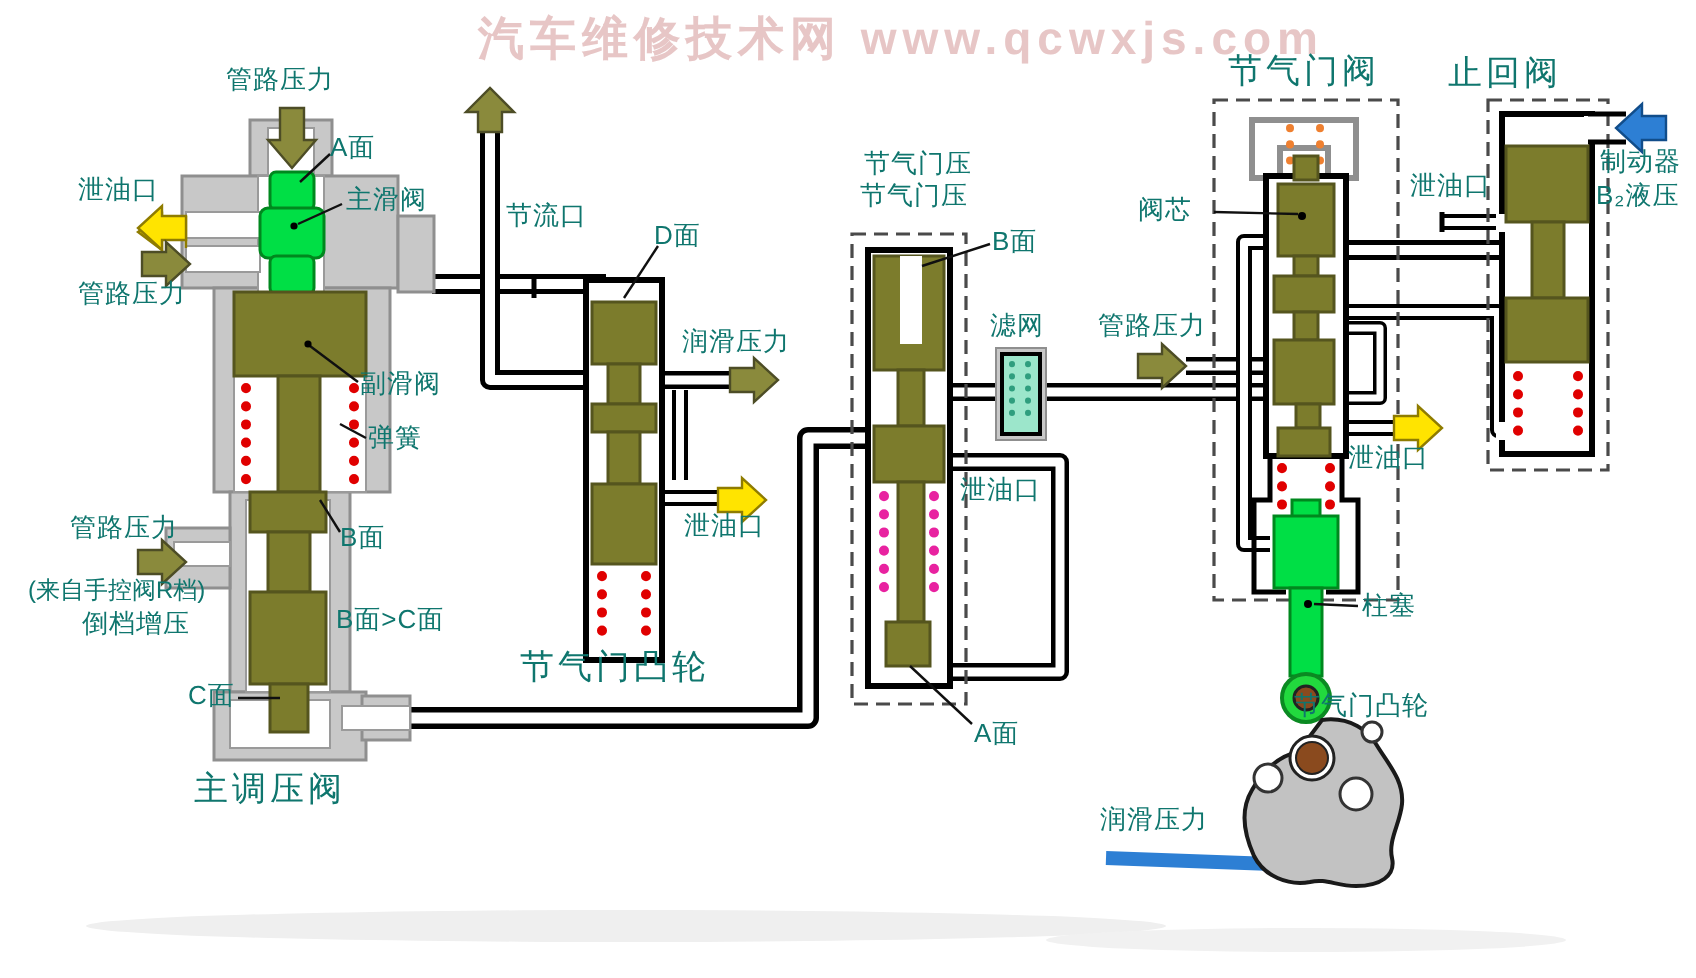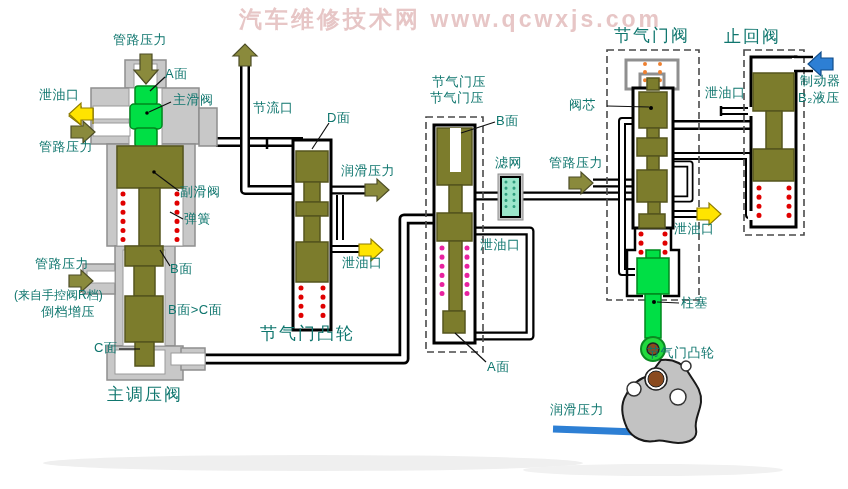--- a/index.html
+++ b/index.html
@@ -266,21 +266,21 @@
 <div class="lbl" style="left:26px;top:87px">泄油口</div>
 <div class="lbl" style="left:26px;top:139px">管路压力</div>
 <div class="lbl" style="left:167px;top:184px">副滑阀</div>
 <div class="lbl" style="left:171px;top:211px">弹簧</div>
 <div class="lbl" style="left:22px;top:256px">管路压力</div>
 <div class="lbl lbl-sm" style="left:1px;top:288px">(来自手控阀R档)</div>
 <div class="lbl" style="left:28px;top:304px">倒档增压</div>
 <div class="lbl" style="left:157px;top:261px">B面</div>
 <div class="lbl" style="left:155px;top:302px">B面&gt;C面</div>
 <div class="lbl" style="left:81px;top:340px">C面</div>
-<div class="lbl lbl-lg" style="left:94px;top:387px">主调压阀</div>
+<div class="lbl lbl-lg" style="left:84px;top:387px">主调压阀</div>
 
 <div class="lbl" style="left:240px;top:100px">节流口</div>
 <div class="lbl" style="left:314px;top:110px">D面</div>
 <div class="lbl" style="left:328px;top:163px">润滑压力</div>
 <div class="lbl" style="left:329px;top:255px">泄油口</div>
 <div class="lbl lbl-lg" style="left:247px;top:326px">节气门凸轮</div>
 
 <div class="lbl" style="left:419px;top:74px">节气门压</div>
 <div class="lbl" style="left:417px;top:90px">节气门压</div>
 <div class="lbl" style="left:483px;top:113px">B面</div>

